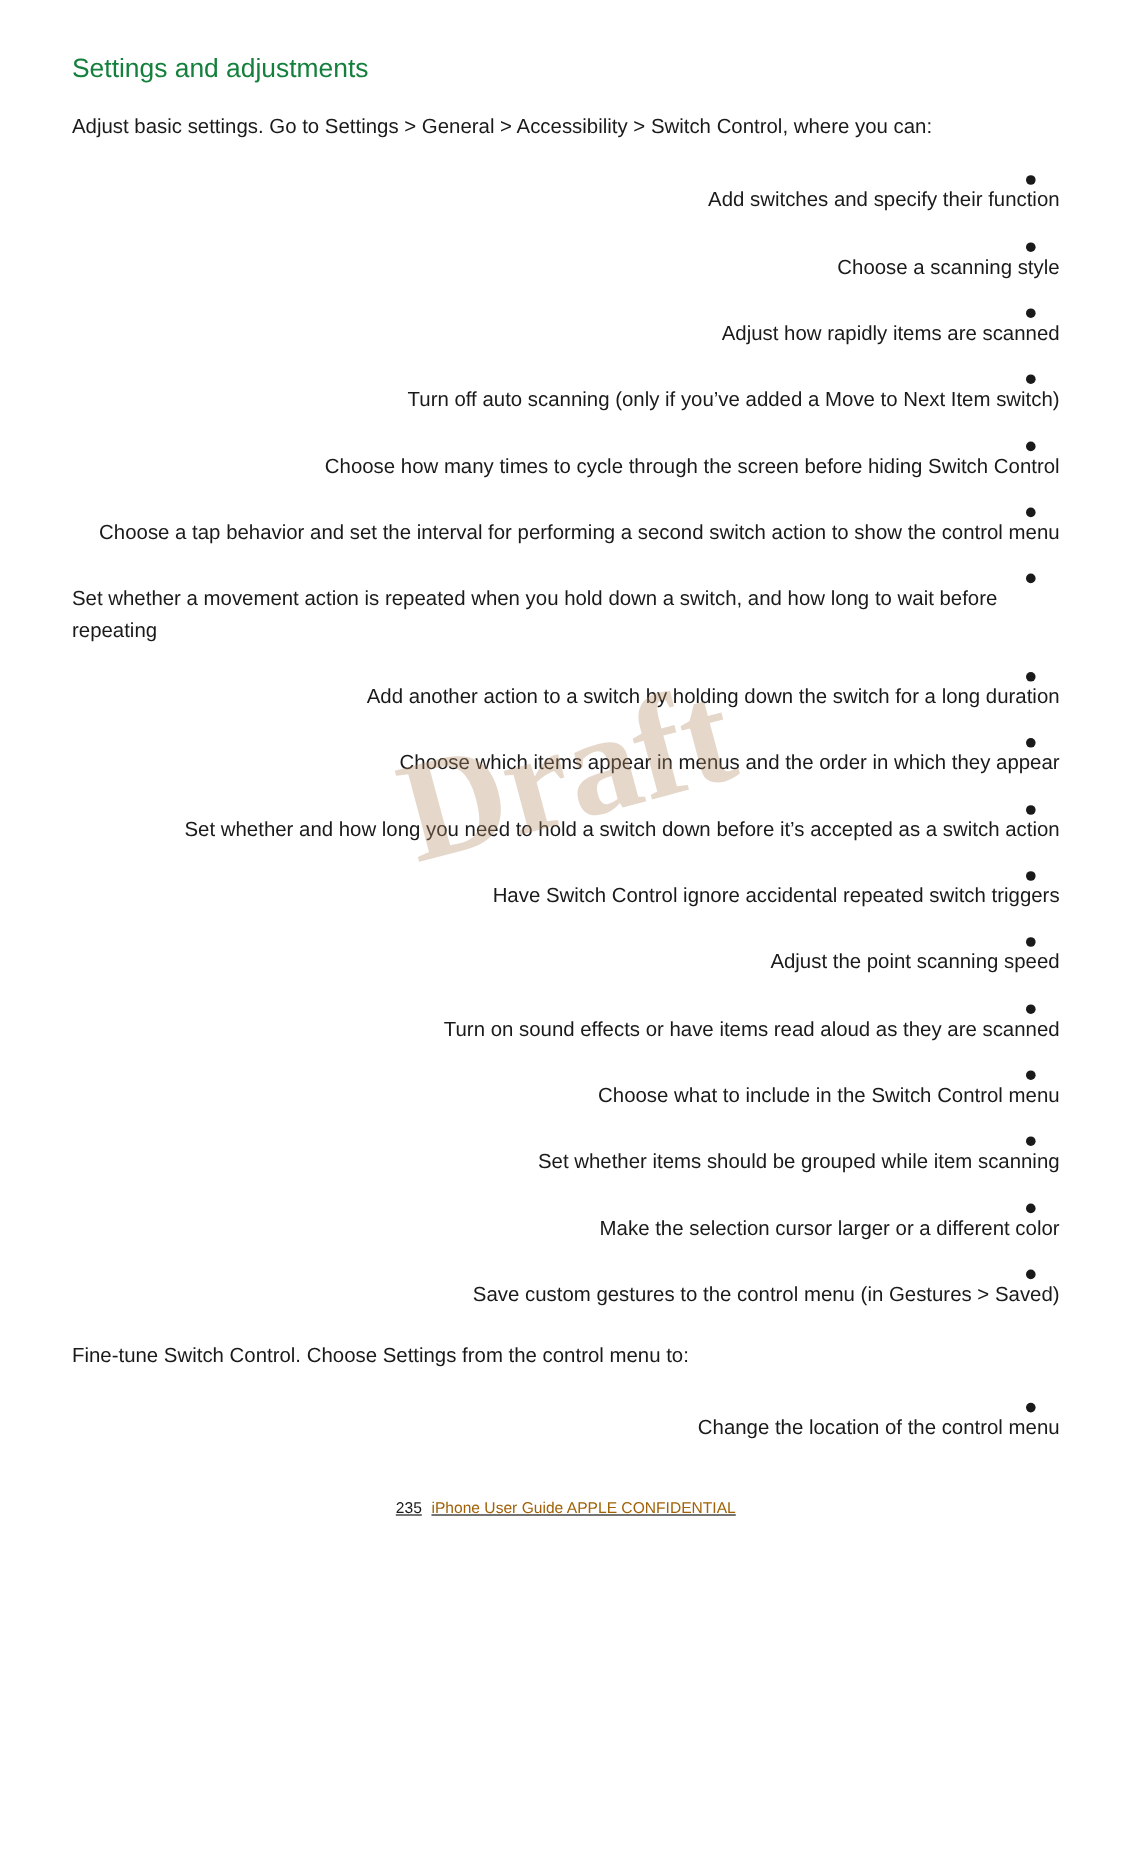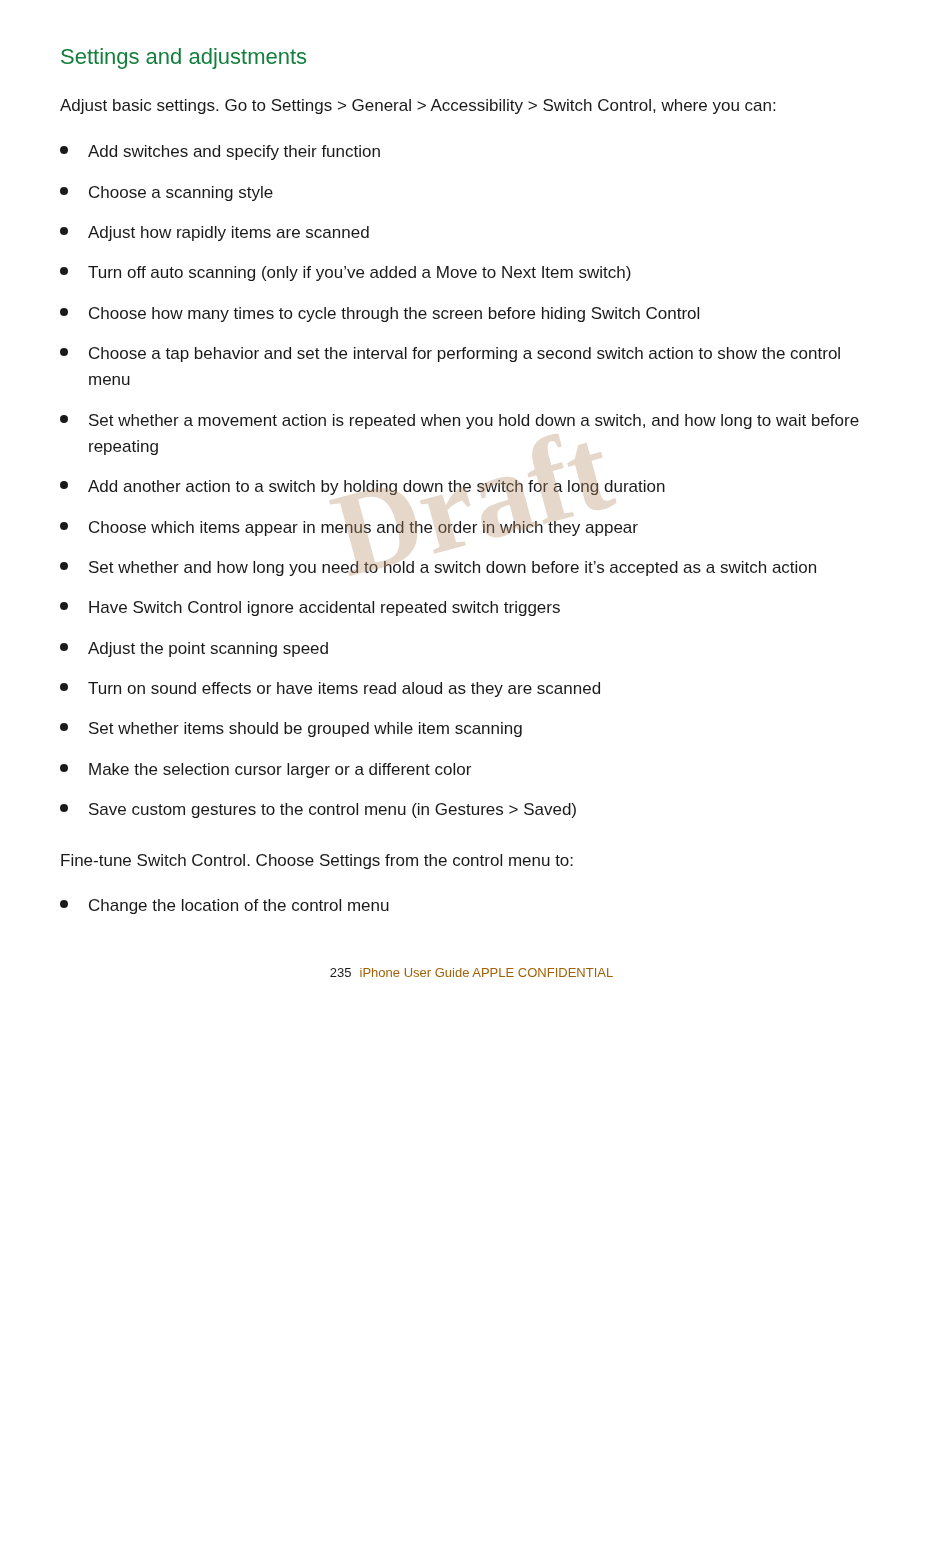--- a/index.html
+++ b/index.html
@@ -57,25 +57,26 @@
     }
 
     .bullet-list {
       list-style: none;
       margin: 0 0 24px 0;
       padding: 0;
     }
 
     .bullet-list li {
       display: flex;
-      align-items: flex-start;
+      align-items: flex-end;
       margin-bottom: 14px;
       font-size: 17px;
       line-height: 1.55;
       color: #1a1a1a;
+      flex-direction: column;
     }
 
     .bullet-dot {
       display: inline-block;
       width: 8px;
       height: 8px;
       border-radius: 50%;
       background-color: #1a1a1a;
       margin-top: 7px;
       margin-right: 20px;
@@ -92,20 +93,21 @@
     .footer {
       position: absolute;
       bottom: 20px;
       left: 0;
       right: 0;
       display: flex;
       justify-content: center;
       align-items: flex-end;
       gap: 8px;
       font-size: 13px;
+      text-decoration: underline;
     }
 
     .footer-page {
       color: #1a1a1a;
     }
 
     .footer-title {
       color: #a16207;
     }
   </style>
@@ -168,20 +170,24 @@
         <span class="bullet-dot"></span>
         <span>Have Switch Control ignore accidental repeated switch triggers</span>
       </li>
       <li>
         <span class="bullet-dot"></span>
         <span>Adjust the point scanning speed</span>
       </li>
       <li>
         <span class="bullet-dot"></span>
         <span>Turn on sound effects or have items read aloud as they are scanned</span>
+      </li>
+      <li>
+        <span class="bullet-dot"></span>
+        <span>Choose what to include in the Switch Control menu</span>
       </li>
       <li>
         <span class="bullet-dot"></span>
         <span>Set whether items should be grouped while item scanning</span>
       </li>
       <li>
         <span class="bullet-dot"></span>
         <span>Make the selection cursor larger or a different color</span>
       </li>
       <li>

